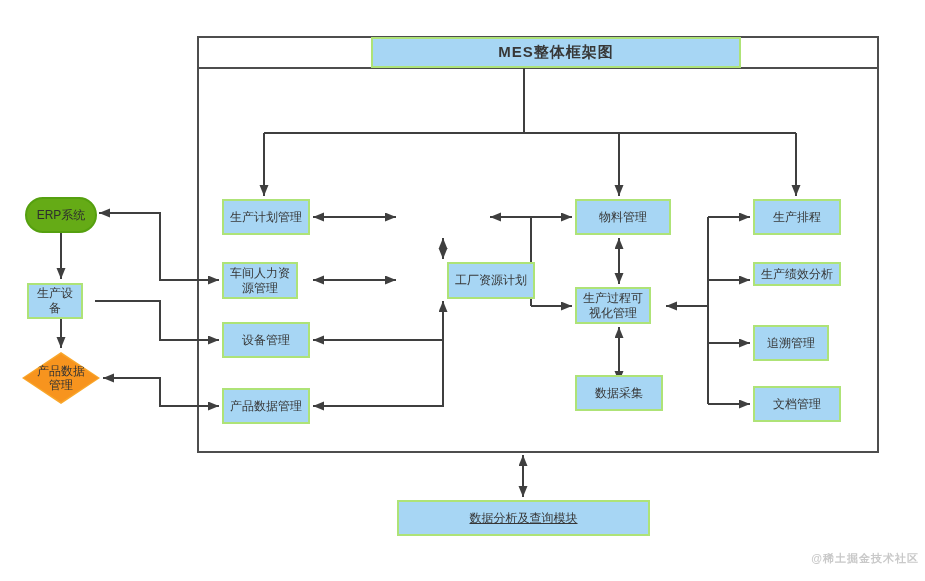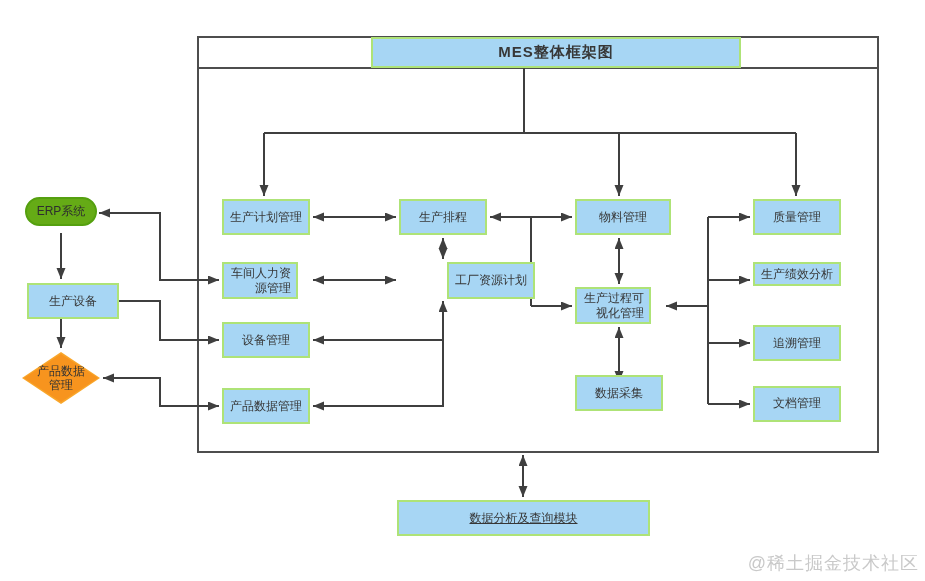--- a/index.html
+++ b/index.html
@@ -9,34 +9,34 @@
   }
   html,body{margin:0;padding:0;background:var(--bg,#fff);}
   .stage{position:relative;width:925px;height:581px;background:var(--bg,#fff);overflow:hidden;
          font-family:"Liberation Sans","DejaVu Sans",sans-serif;color:var(--text,#373737);}
   svg.wires{position:absolute;left:0;top:0;width:925px;height:581px;}
   .cline{stroke:var(--line,#3F3F3F);stroke-width:2;fill:none;}
   .frameline{stroke:var(--frame,#4D4D4D);stroke-width:2;fill:none;}
   .ahead{fill:var(--line,#3F3F3F);}
   .node{position:absolute;box-sizing:border-box;background:var(--node-fill,#A7D6F4);
         border:2px solid var(--node-border,#AEE377);display:flex;align-items:center;justify-content:center;
-        font-size:12px;line-height:1.25;text-align:right;padding:0 5px;}
+        font-size:12px;line-height:1.25;text-align:center;padding:0 5px;}
   .title-box{position:absolute;box-sizing:border-box;background:var(--node-fill,#A7D6F4);
         border:2px solid var(--node-border,#AEE377);display:flex;align-items:center;justify-content:center;
         font-size:15px;font-weight:bold;letter-spacing:1px;}
   .stadium{position:absolute;box-sizing:border-box;background:var(--erp-fill,#65AB16);
         border:2px solid var(--erp-border,#55A00F);border-radius:18px;display:flex;align-items:center;
         justify-content:center;font-size:12px;color:#2E2E2E;}
   .diamond{position:absolute;display:flex;align-items:center;justify-content:center;
         clip-path:polygon(50% 0,100% 50%,50% 100%,0 50%);background:var(--diamond-border,#F9A62A);}
   .diamond-bg{position:absolute;inset:2px;clip-path:polygon(50% 0,100% 50%,50% 100%,0 50%);
         background:var(--diamond-fill,#F7941E);}
   .diamond-label{position:relative;z-index:1;width:52px;font-size:12px;line-height:1.2;text-align:center;color:#333;}
-  .watermark{position:absolute;right:6px;top:551px;font-size:18px;color:var(--watermark,#C9C9C9);
-        letter-spacing:1px;}
+  .watermark{position:absolute;right:6px;top:551px;font-size:11px;color:var(--watermark,#C9C9C9);
+        letter-spacing:1px;font-weight:bold;}
 </style>
 </head>
 <body>
 
 <div class="stage">
 
   <svg class="wires" viewBox="0 0 925 581">
     <defs>
       <marker id="ah" markerUnits="userSpaceOnUse" markerWidth="12" markerHeight="10" refX="11" refY="4.5" orient="auto-start-reverse">
         <path d="M0,0 L11,4.5 L0,9 Z" class="ahead"></path>
@@ -76,40 +76,39 @@
     <path d="M708,280 H750" class="cline" marker-end="url(#ah)"></path>
     <path d="M708,306 H666" class="cline" marker-end="url(#ah)"></path>
     <path d="M708,343 H750" class="cline" marker-end="url(#ah)"></path>
     <path d="M708,404 H750" class="cline" marker-end="url(#ah)"></path>
 
     <path d="M523,455 V497" class="cline" marker-start="url(#ah)" marker-end="url(#ah)"></path>
   </svg>
 
   <div class="title-box" style="left:371px;top:37px;width:370px;height:31px;">MES整体框架图</div>
 
-  <div class="stadium" style="left:25px;top:197px;width:72px;height:29px;">ERP系统</div>
-  <div class="node" style="left:27px;top:283px;width:92px;height:36px;">生产设备</div>
+  <div class="stadium" style="left:25px;top:197px;width:72px;height:36px;">ERP系统</div>
+  <div class="node" style="left:27px;top:283px;width:56px;height:36px;">生产设备</div>
   <div class="diamond" style="left:22px;top:352px;width:78px;height:52px;">
     <div class="diamond-bg"></div>
     <span class="diamond-label">产品数据管理</span>
   </div>
 
   <div class="node" style="left:222px;top:199px;width:88px;height:36px;">生产计划管理</div>
   <div class="node" style="left:222px;top:262px;width:76px;height:37px;">车间人力资源管理</div>
   <div class="node" style="left:222px;top:322px;width:88px;height:36px;">设备管理</div>
   <div class="node" style="left:222px;top:388px;width:88px;height:36px;">产品数据管理</div>
 
-  <div class="node" style="left:399px;top:199px;width:88px;height:36px;">生产排程</div>
   <div class="node" style="left:399px;top:262px;width:88px;height:37px;margin-left:48px;">工厂资源计划</div>
 
   <div class="node" style="left:575px;top:199px;width:96px;height:36px;">物料管理</div>
   <div class="node" style="left:575px;top:287px;width:76px;height:37px;">生产过程可视化管理</div>
   <div class="node" style="left:575px;top:375px;width:88px;height:36px;">数据采集</div>
 
-  <div class="node" style="left:753px;top:199px;width:88px;height:36px;">质量管理</div>
+  <div class="node" style="left:753px;top:199px;width:88px;height:36px;">生产排程</div>
   <div class="node" style="left:753px;top:262px;width:88px;height:24px;">生产绩效分析</div>
-  <div class="node" style="left:753px;top:325px;width:88px;height:36px;">追溯管理</div>
-  <div class="node" style="left:753px;top:386px;width:88px;height:36px;font-family:Liberation Mono, monospace;">文档管理</div>
+  <div class="node" style="left:753px;top:325px;width:76px;height:36px;">追溯管理</div>
+  <div class="node" style="left:753px;top:386px;width:88px;height:36px;">文档管理</div>
 
   <div class="node" style="left:397px;top:500px;width:253px;height:36px;text-decoration:underline;">数据分析及查询模块</div>
 
   <div class="watermark">@稀土掘金技术社区</div>
 </div>
 
 </body></html>

